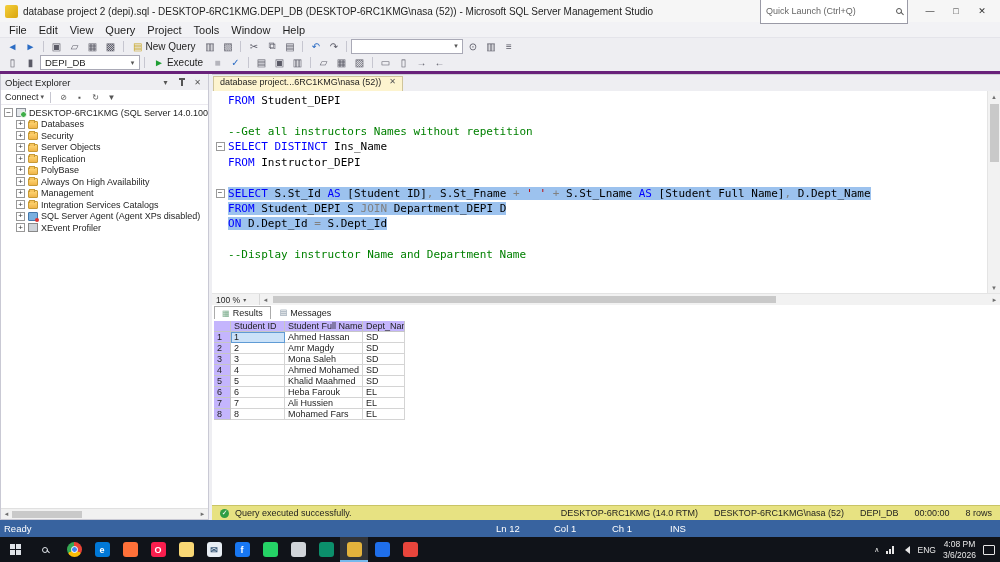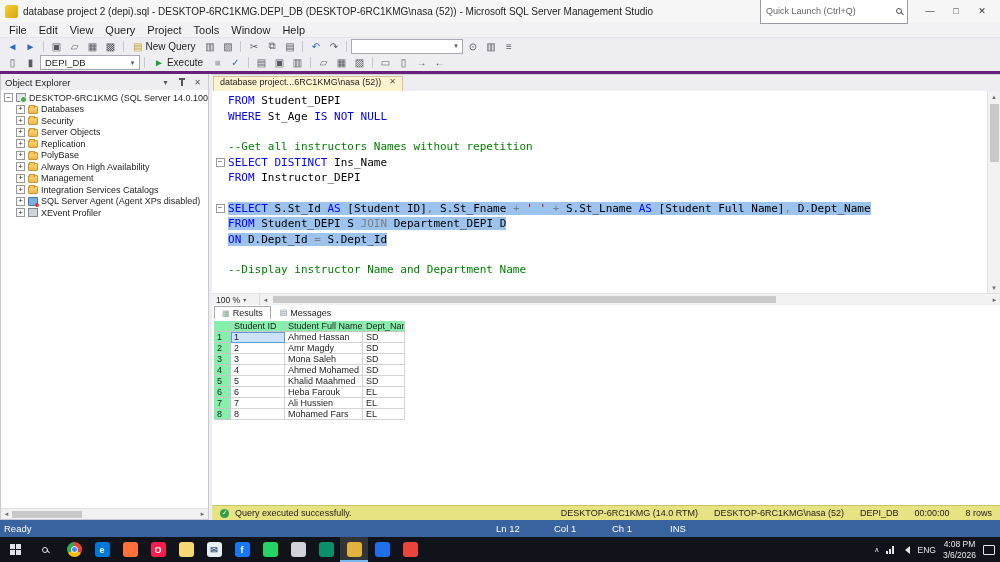--- a/index.html
+++ b/index.html
@@ -88,21 +88,21 @@
   
   .results-tabs{height:14px;display:flex;align-items:flex-end;background:#fff;padding-left:2px;gap:2px}
   .rtab{height:13px;display:flex;align-items:center;gap:3px;font-size:9px;padding:0 7px}
   .rtab.active{border:1px solid #ababab;border-bottom:none;background:#fff}
   .grid-glyph{font-size:8px;color:#7a8}
   .msg-glyph{font-size:8px;color:#789}
   .grid-wrap{flex:1;background:#fff;padding:2px 0 0 2px;overflow:hidden}
   .grow{display:flex}
   .gcell{flex:0 0 auto;height:11px;display:flex;align-items:center;padding:0 3px;font-size:9px;
        border-right:1px solid #d4d4d4;border-bottom:1px solid #d4d4d4;white-space:nowrap;overflow:hidden}
-  .corner,.rowhead,.head{background:#86efac;border-color:#c6c6c6}
+  .corner,.rowhead,.head{background:#c4b5fd;border-color:#c6c6c6}
   .corner,.rowhead{width:17px}
   .col0{width:54px}.col1{width:78px}.col2{width:42px}
   .active-cell{background:#cbe2f8;outline:1px solid #5f9bd5;outline-offset:-1px}
 
   .query-statusbar{height:15px;background:#e7e282;display:flex;align-items:center;padding:0 8px;font-size:9px;gap:6px;border-top:1px solid #c9c465}
   .qs-icon{width:9px;height:9px;border-radius:50%;background:#2f9e44;color:#fff;font-size:7px;display:flex;align-items:center;justify-content:center;flex:0 0 9px}
   .qs-right{margin-left:auto;display:flex;gap:16px}
 
   
   .statusbar{height:17px;background:#38639f;color:#fff;display:flex;align-items:center;font-size:9.5px;padding-left:4px}
@@ -287,20 +287,31 @@
     <div class="oe">
       <div class="oe-header">
         <span>Object Explorer</span>
         <span class="spacer"></span>
         <span class="oe-hicon">▾</span>
         <span class="oe-hicon">
             <span class="pin-shape"></span>
           </span>
         <span class="oe-hicon">✕</span>
       </div>
+      <div class="oe-toolbar">
+        <span class="connect-btn">
+          <span>Connect</span>
+          <span style="font-size:7px;color:#555">▾</span>
+        </span>
+        <span class="tb-sep"></span>
+        <span class="oe-hicon">⊘</span>
+        <span class="oe-hicon">▪</span>
+        <span class="oe-hicon">↻</span>
+        <span class="oe-hicon">▼</span>
+      </div>
       <div class="oe-tree">
           <div class="tree-row" style="padding-left: 3px;">
             <span class="expander">−</span>
             <span class="node-icon icon-server"></span>
             <span class="tree-label">DESKTOP-6RC1KMG (SQL Server 14.0.100</span>
           </div>
           <div class="tree-row" style="padding-left: 15px;">
             <span class="expander">+</span>
             <span class="node-icon icon-folder"></span>
             <span class="tree-label">Databases</span>
@@ -366,24 +377,20 @@
           <span>database project...6RC1KMG\nasa (52))</span>
           <span class="tab-close">✕</span>
         </span>
       </div>
 
       <div class="editor">
         <div class="code-area">
             <div class="code-line">
               <span class="fold-margin"></span>
               <span class="code-text"><span class="tok-kw">FROM</span><span class="tok-id"> Student_DEPI</span></span>
-            </div>
-            <div class="code-line">
-              <span class="fold-margin"></span>
-              <span class="code-text"><span class="tok-kw">WHERE</span><span class="tok-id"> St_Age </span><span class="tok-kw">IS NOT NULL</span></span>
             </div>
             <div class="code-line">
               <span class="fold-margin"></span>
               <span class="code-text"></span>
             </div>
             <div class="code-line">
               <span class="fold-margin"></span>
               <span class="code-text"><span class="tok-cm">--Get all instructors Names without repetition</span></span>
             </div>
             <div class="code-line">

